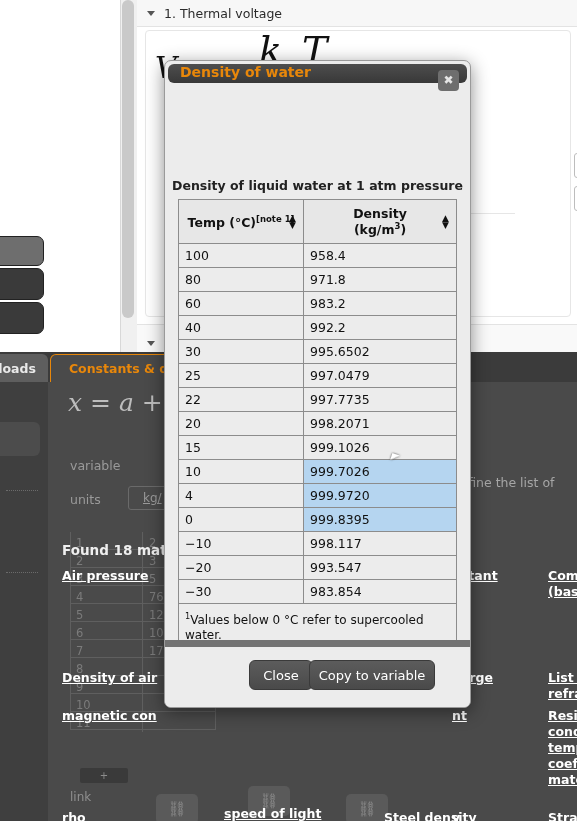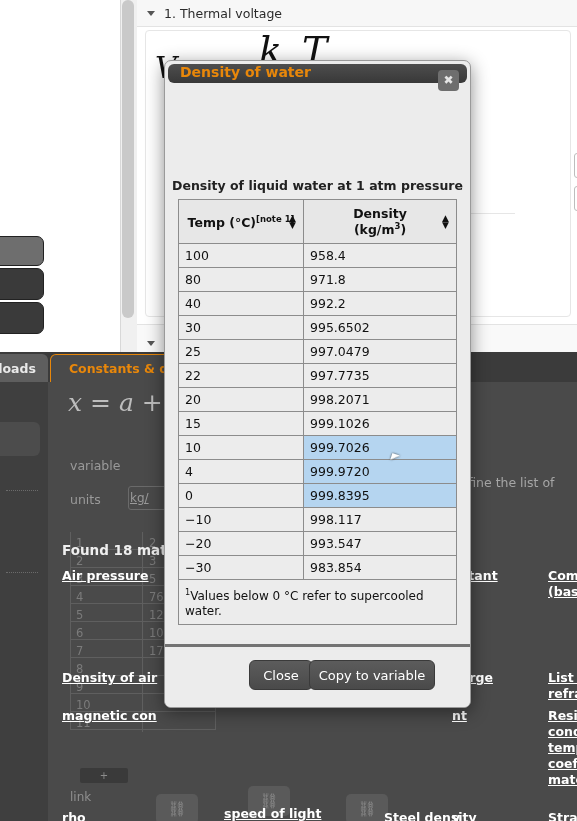--- a/index.html
+++ b/index.html
@@ -74,21 +74,21 @@
   .dot-sep{position:absolute;left:6px;width:32px;height:1px;border-top:1px dotted #6b6b6b;}
   #ds1{top:108px;} #ds2{top:190px;}
 
   #dark-main{position:absolute;left:48px;top:30px;width:529px;height:439px;background:#4a4a4a;}
   .dk-formula{position:absolute;left:20px;top:6px;font-family:"DejaVu Serif","Liberation Serif",serif;
      font-size:25px;font-style:italic;color:#bdbdbd;}
   .dk-lbl{position:absolute;font-size:12.5px;color:#9a9a9a;}
   #dk-variable{left:22px;top:76px;}
   #dk-units{left:22px;top:110px;}
   #dk-units-box{position:absolute;left:80px;top:104px;width:62px;height:24px;border:1px solid #6a6a6a;border-radius:3px;
-     color:#9a9a9a;font-size:12px;display:flex;align-items:center;padding-left:1px;box-sizing:border-box;text-decoration:underline;}
+     color:#9a9a9a;font-size:12px;display:flex;align-items:center;padding-left:14px;box-sizing:border-box;text-decoration:underline;}
   #dk-box2{position:absolute;left:145px;top:130px;width:66px;height:28px;border:1px solid #5f5f5f;}
 
   #grid{position:absolute;left:22px;top:150px;width:146px;height:200px;}
   .grow{position:absolute;left:0;width:146px;height:28px;border-bottom:1px solid #5f5f5f;border-left:1px solid #5f5f5f;border-right:1px solid #5f5f5f;box-sizing:border-box;}
   .gcell{position:absolute;top:4px;font-size:11.5px;color:#7b7b7b;}
   .gc-a{left:5px;} .gc-b{left:78px;}
   .gvdiv{position:absolute;left:72px;top:0;width:1px;height:200px;background:#5f5f5f;}
 
   #plus-btn{position:absolute;left:32px;top:386px;width:48px;height:15px;background:#3a3a3a;border-radius:2px;
      color:#8c8c8c;font-size:10px;display:flex;align-items:center;justify-content:center;}
@@ -124,21 +124,21 @@
   #dtable th{border:1px solid #8c8c8c;background:#e7e7e7;font-size:12.5px;font-weight:bold;color:#111;
      padding:6px 4px;text-align:center;position:relative;height:42px;box-sizing:border-box;}
   #dtable td{border:1px solid #8c8c8c;font-size:12.5px;color:#111;padding:3px 6px;height:17px;}
   #dtable td.c0{width:112px;}
   .sortarrow{position:absolute;right:7px;top:50%;transform:translateY(-50%);font-size:9px;color:#111;line-height:7px;}
   tr.sel td.c1{background:#b5d5f0;}
   #dtable td.note{font-size:12px;line-height:15px;padding:5px 6px;}
   sup{font-size:.68em;vertical-align:super;}
   sub{font-size:.68em;vertical-align:sub;}
 
-  #modal-footer{position:absolute;left:0;bottom:0;width:305px;height:60px;border-top:3px solid #737373;background:#ececec;}
+  #modal-footer{position:absolute;left:0;bottom:0;width:305px;height:60px;border-top:7px solid #737373;background:#ececec;}
   .mbtn{position:absolute;top:13px;height:28px;border-radius:6px;color:#fff;font-size:13px;
      display:flex;align-items:center;justify-content:center;
      background:linear-gradient(#5c5c5c,#4a4a4a);border:1px solid #3a3a3a;}
   #btn-close{left:84px;width:62px;}
   #btn-copy{left:144px;width:124px;}
 
   #cursor{position:absolute;left:391px;top:455px;width:0;height:0;pointer-events:none;
      border-left:8px solid #fff;border-bottom:7px solid transparent;border-right:5px solid transparent;
      transform:rotate(18deg);filter:drop-shadow(0 0 1px #333);}
 </style>
@@ -324,20 +324,24 @@
       <tbody id="tbody">
           <tr>
             <td class="c0">100</td>
             <td class="c1">958.4</td>
           </tr>
           <tr>
             <td class="c0">80</td>
             <td class="c1">971.8</td>
           </tr>
           <tr>
+            <td class="c0">60</td>
+            <td class="c1">983.2</td>
+          </tr>
+          <tr>
             <td class="c0">40</td>
             <td class="c1">992.2</td>
           </tr>
           <tr>
             <td class="c0">30</td>
             <td class="c1">995.6502</td>
           </tr>
           <tr>
             <td class="c0">25</td>
             <td class="c1">997.0479</td>

